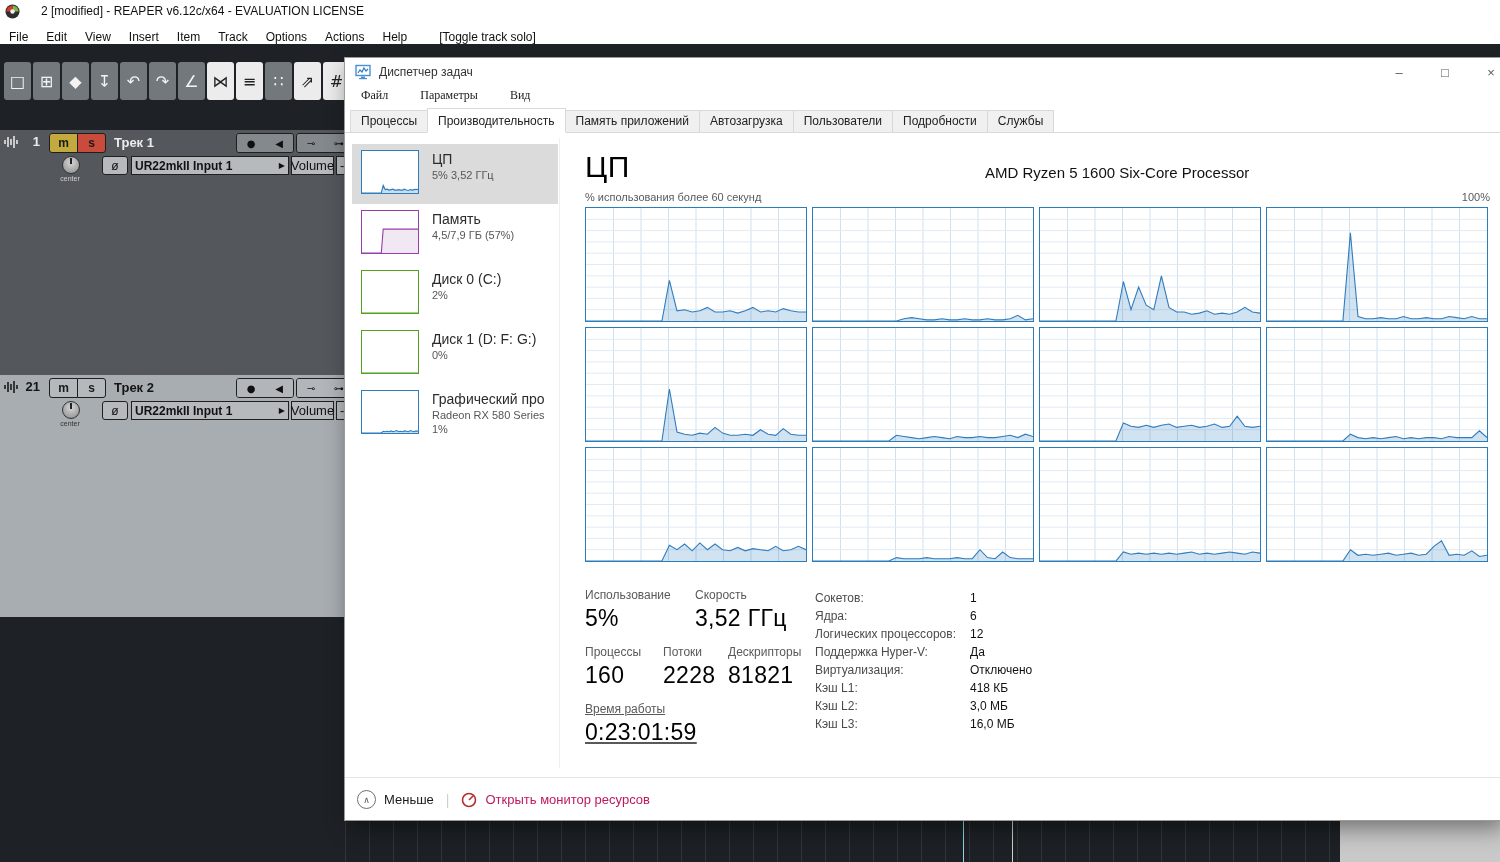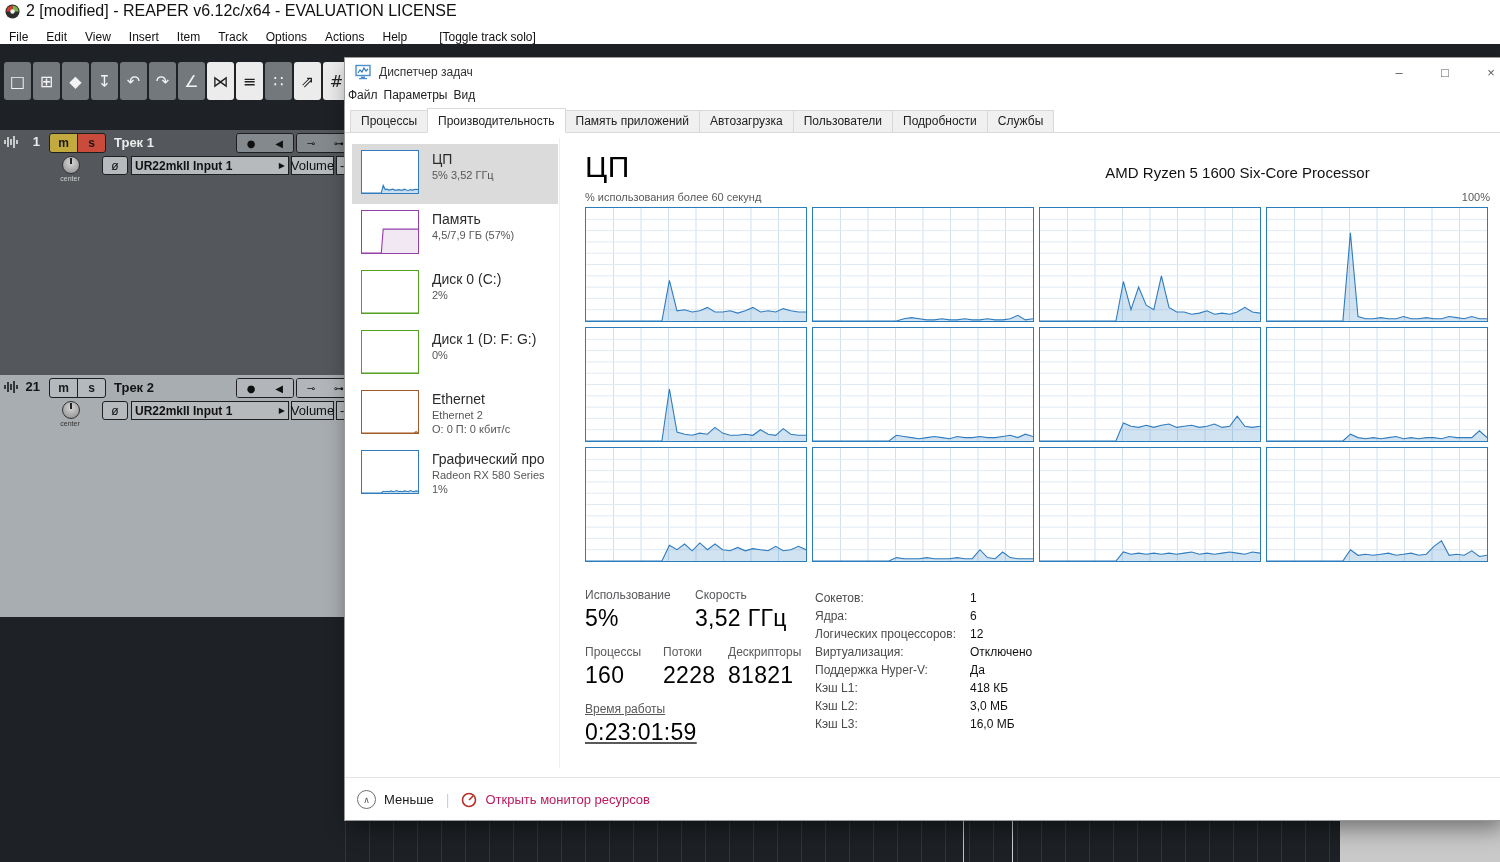--- a/index.html
+++ b/index.html
@@ -3,21 +3,21 @@
 <meta charset="utf-8">
 <style>
   html,body{margin:0;padding:0;}
   body{width:1500px;height:862px;overflow:hidden;position:relative;
        font-family:"Liberation Sans","DejaVu Sans",sans-serif;background:#1e2226;}
   .abs{position:absolute;}
   .g{font-family:"DejaVu Sans",sans-serif;}
 
   
   .reaper-titlebar{left:0;top:0;width:1500px;height:22px;background:#ffffff;
-    display:flex;align-items:center;font-size:16px;color:#111;}
+    display:flex;align-items:center;font-size:12px;color:#111;gap:15px;}
   .reaper-logo{width:15px;height:15px;margin:0 6px 0 5px;}
   .reaper-menubar{left:0;top:22px;width:1500px;height:22px;background:#ffffff;
     display:flex;align-items:flex-end;font-size:12px;color:#111;}
   .rmenu-item{padding:0 9px;cursor:default;}
   .rmenu-item.toggle{margin-left:14px;}
   .reaper-body{left:0;top:44px;width:1500px;height:818px;background:#1e2226;}
 
   .toolbar{left:4px;top:62px;display:flex;gap:2px;}
   .tbtn{width:27px;height:38px;background:#73787d;border-radius:3px;color:#f3f3f3;
     display:flex;align-items:center;justify-content:center;font-size:16px;}
@@ -66,40 +66,40 @@
 
   
   .tm{left:345px;top:58px;width:1155px;height:762px;background:#ffffff;
     box-shadow:0 0 0 1px #9a9a9a, 4px 8px 22px rgba(0,0,0,.45);overflow:hidden;color:#1a1a1a;}
   .tm-titlebar{left:0;top:0;width:100%;height:28px;display:flex;align-items:center;font-size:12px;color:#333;}
   .tm-titlebar svg{margin:0 8px 0 10px;}
   .tm-winbtns{position:absolute;right:-14px;top:0;display:flex;}
   .tm-winbtn{width:46px;height:28px;display:flex;align-items:center;justify-content:center;
     color:#5a5a5a;font-size:13px;}
   .tm-menubar{left:0;top:30px;width:100%;height:20px;display:flex;font-size:12px;color:#222;}
-  .tm-menubar span{padding:0 3px;}
+  .tm-menubar span{padding:0 16px;font-family:Liberation Serif, serif;}
   .tabs{left:6px;top:52px;right:0;height:23px;display:flex;align-items:flex-end;font-size:12px;}
   .tabs::after{content:"";position:absolute;left:-6px;right:0;bottom:0;height:1px;background:#d9d9d9;z-index:0;}
   .tab{padding:3px 10px 4px;background:#f0f0f0;border:1px solid #d9d9d9;margin-left:-1px;
     color:#222;position:relative;z-index:1;}
   .tab.active{background:#fff;border-bottom-color:#fff;padding-top:5px;z-index:2;}
 
   
   .side{left:7px;top:86px;width:206px;}
   .side-item{display:flex;padding:6px 0 6px 9px;height:48px;}
   .side-item.sel{background:#dbdbdb;}
   .thumb{width:58px;height:44px;background:#fff;box-sizing:border-box;flex:none;}
   .side-text{margin-left:13px;overflow:hidden;white-space:nowrap;}
   .side-title{font-size:14px;color:#2b2b2b;margin-top:1px;}
   .side-line{font-size:11px;color:#565656;margin-top:2px;}
   .side-divider{left:214px;top:80px;width:1px;height:630px;background:#efefef;}
 
   
   .cpu-title{left:240px;top:92px;font-size:30px;color:#000;letter-spacing:.5px;}
-  .cpu-name{left:640px;top:106px;width:505px;text-align:center;font-size:15px;color:#111;}
+  .cpu-name{left:640px;top:106px;width:505px;text-align:left;font-size:15px;color:#111;}
   .cap-row{left:240px;top:133px;width:905px;display:flex;font-size:11px;color:#58595b;}
   .cap-row .max{margin-left:auto;}
   .graphs{left:240px;top:149px;display:grid;grid-template-columns:repeat(4,222px);
     grid-template-rows:repeat(3,115px);gap:5px;}
   .gcell{border:1px solid #2b7cba;box-sizing:border-box;background:#fff;}
 
   
   .stats-left{left:240px;top:530px;width:420px;font-size:12px;color:#58595b;}
   .stat-row{display:flex;margin-bottom:13px;}
   .stat .sv{font-size:23px;color:#000;margin-top:3px;letter-spacing:.3px;}
@@ -322,31 +322,20 @@
         <div class="thumb" style="border: 1px solid rgb(84, 160, 33);"><svg width="56" height="42" viewBox="0 0 56 42">
             <polygon points="0,42 0.0,42.0 1.9,42.0 3.9,42.0 5.8,42.0 7.7,42.0 9.7,42.0 11.6,42.0 13.5,42.0 15.4,42.0 17.4,42.0 19.3,42.0 21.2,42.0 23.2,42.0 25.1,42.0 27.0,42.0 29.0,42.0 30.9,42.0 32.8,42.0 34.8,42.0 36.7,42.0 38.6,42.0 40.6,42.0 42.5,42.0 44.4,42.0 46.3,42.0 48.3,42.0 50.2,42.0 52.1,42.0 54.1,42.0 56.0,42.0 56,42" fill="#54a021" fill-opacity="0.25"></polygon>
             <polyline points="0.0,42.0 1.9,42.0 3.9,42.0 5.8,42.0 7.7,42.0 9.7,42.0 11.6,42.0 13.5,42.0 15.4,42.0 17.4,42.0 19.3,42.0 21.2,42.0 23.2,42.0 25.1,42.0 27.0,42.0 29.0,42.0 30.9,42.0 32.8,42.0 34.8,42.0 36.7,42.0 38.6,42.0 40.6,42.0 42.5,42.0 44.4,42.0 46.3,42.0 48.3,42.0 50.2,42.0 52.1,42.0 54.1,42.0 56.0,42.0" fill="none" stroke="#54a021" stroke-width="1.1"></polyline>
           </svg></div>
         <div class="side-text">
           <div class="side-title">Диск 1 (D: F: G:)</div>
           <div class="side-line">0%</div>
         </div>
       </div>
       <div class="side-item">
-        <div class="thumb" style="border: 1px solid rgb(162, 90, 40);"><svg width="56" height="42" viewBox="0 0 56 42">
-            <polygon points="0,42 0.0,42.0 1.9,42.0 3.9,42.0 5.8,42.0 7.7,42.0 9.7,42.0 11.6,42.0 13.5,42.0 15.4,42.0 17.4,42.0 19.3,42.0 21.2,42.0 23.2,42.0 25.1,42.0 27.0,42.0 29.0,42.0 30.9,42.0 32.8,42.0 34.8,42.0 36.7,42.0 38.6,42.0 40.6,42.0 42.5,42.0 44.4,42.0 46.3,42.0 48.3,42.0 50.2,42.0 52.1,42.0 54.1,40.7 56.0,42.0 56,42" fill="#a25a28" fill-opacity="0.25"></polygon>
-            <polyline points="0.0,42.0 1.9,42.0 3.9,42.0 5.8,42.0 7.7,42.0 9.7,42.0 11.6,42.0 13.5,42.0 15.4,42.0 17.4,42.0 19.3,42.0 21.2,42.0 23.2,42.0 25.1,42.0 27.0,42.0 29.0,42.0 30.9,42.0 32.8,42.0 34.8,42.0 36.7,42.0 38.6,42.0 40.6,42.0 42.5,42.0 44.4,42.0 46.3,42.0 48.3,42.0 50.2,42.0 52.1,42.0 54.1,40.7 56.0,42.0" fill="none" stroke="#a25a28" stroke-width="1.1"></polyline>
-          </svg></div>
-        <div class="side-text">
-          <div class="side-title">Ethernet</div>
-          <div class="side-line">Ethernet 2</div>
-          <div class="side-line">О: 0 П: 0 кбит/с</div>
-        </div>
-      </div>
-      <div class="side-item">
         <div class="thumb" style="border: 1px solid rgb(47, 124, 190);"><svg width="56" height="42" viewBox="0 0 56 42">
             <polygon points="0,42 0.0,42.0 1.9,42.0 3.9,42.0 5.8,42.0 7.7,42.0 9.7,42.0 11.6,42.0 13.5,42.0 15.4,42.0 17.4,42.0 19.3,42.0 21.2,40.3 23.2,40.7 25.1,40.3 27.0,40.7 29.0,39.9 30.9,40.7 32.8,40.3 34.8,39.5 36.7,40.7 38.6,40.3 40.6,40.7 42.5,39.9 44.4,40.3 46.3,40.7 48.3,39.5 50.2,40.3 52.1,40.7 54.1,39.9 56.0,40.3 56,42" fill="#2f7cbe" fill-opacity="0.25"></polygon>
             <polyline points="0.0,42.0 1.9,42.0 3.9,42.0 5.8,42.0 7.7,42.0 9.7,42.0 11.6,42.0 13.5,42.0 15.4,42.0 17.4,42.0 19.3,42.0 21.2,40.3 23.2,40.7 25.1,40.3 27.0,40.7 29.0,39.9 30.9,40.7 32.8,40.3 34.8,39.5 36.7,40.7 38.6,40.3 40.6,40.7 42.5,39.9 44.4,40.3 46.3,40.7 48.3,39.5 50.2,40.3 52.1,40.7 54.1,39.9 56.0,40.3" fill="none" stroke="#2f7cbe" stroke-width="1.1"></polyline>
           </svg></div>
         <div class="side-text">
           <div class="side-title">Графический про</div>
           <div class="side-line">Radeon RX 580 Series</div>
           <div class="side-line">1%</div>
         </div>
       </div>
@@ -641,26 +630,26 @@
       </div>
       <div class="srow">
         <span class="sl">Ядра:</span>
         <span class="sr">6</span>
       </div>
       <div class="srow">
         <span class="sl">Логических процессоров:</span>
         <span class="sr">12</span>
       </div>
       <div class="srow">
+        <span class="sl">Поддержка Hyper-V:</span>
+        <span class="sr">Да</span>
+      </div>
+      <div class="srow">
         <span class="sl">Виртуализация:</span>
         <span class="sr">Отключено</span>
-      </div>
-      <div class="srow">
-        <span class="sl">Поддержка Hyper-V:</span>
-        <span class="sr">Да</span>
       </div>
       <div class="srow">
         <span class="sl">Кэш L1:</span>
         <span class="sr">418 КБ</span>
       </div>
       <div class="srow">
         <span class="sl">Кэш L2:</span>
         <span class="sr">3,0 МБ</span>
       </div>
       <div class="srow">

